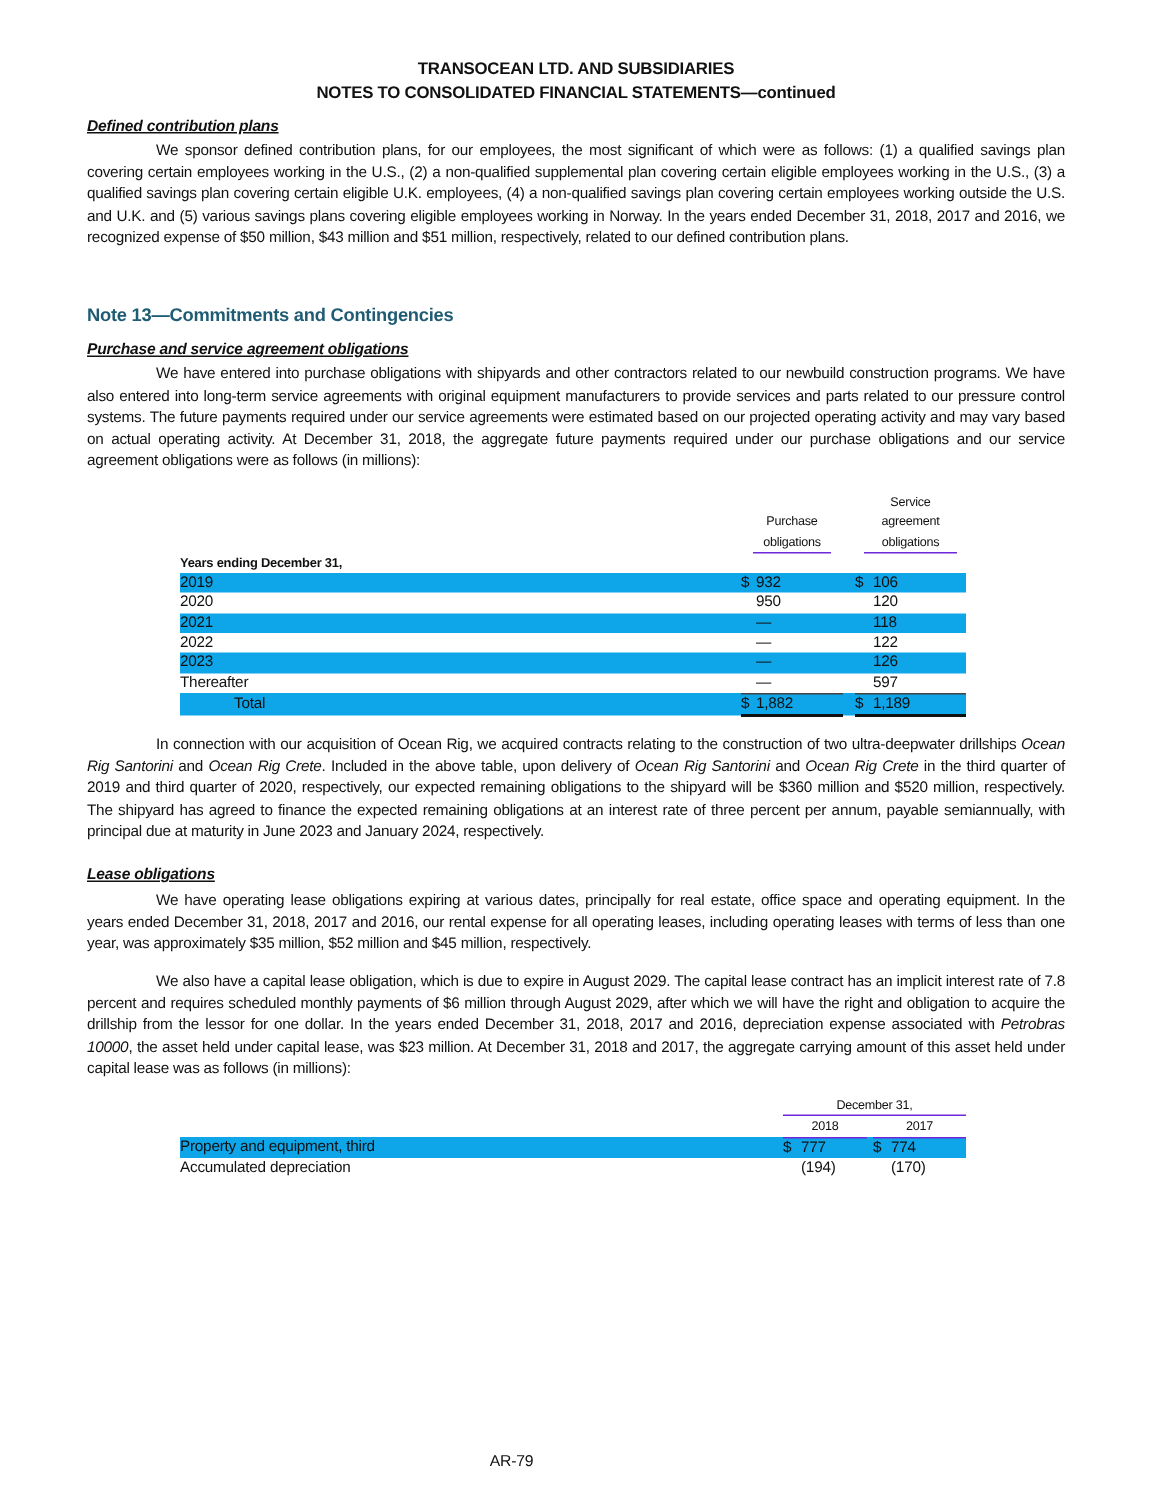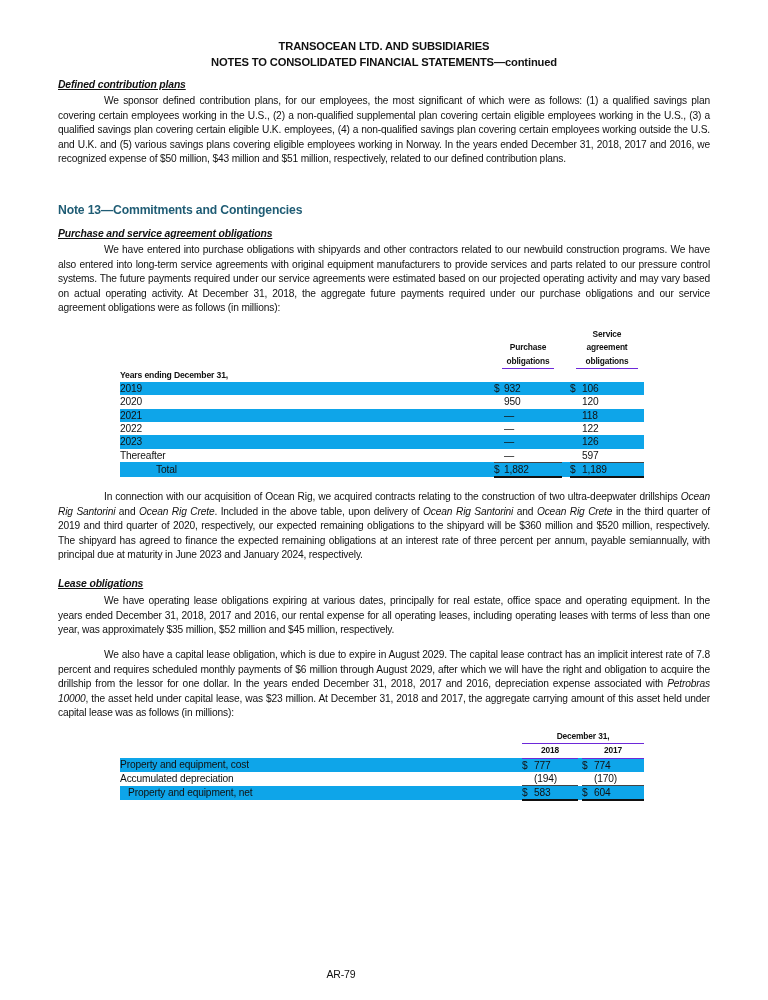--- a/index.html
+++ b/index.html
@@ -14,21 +14,21 @@
     .hdr { text-align: center; font-weight: bold; font-size: 11.2px; line-height: 16px; }
     .hdr1 { position: absolute; left: 0; width: 652px; top: 38px; }
     .hdr2 { position: absolute; left: 0; width: 652px; top: 54px; }
     .sub { font-weight: bold; font-style: italic; font-size: 10.4px; position: absolute; left: 0; text-decoration: underline; }
     .para { position: absolute; left: 0; width: 652px; text-align: justify; text-align-last: left; line-height: 14.6px; }
     .para .ind { display: inline-block; width: 46px; }
     .note-title { position: absolute; left: 0; font-weight: bold; color: #1f5c74; font-size: 12.2px; }
     table.fin { position: absolute; border-collapse: collapse; font-size: 10.2px; }
     table.fin td { padding: 0; height: 13.3px; line-height: 13.3px; white-space: nowrap; }
     .shade td { background: #0ea5e9; }
-    .colhdr { font-weight: bold; font-size: 8.4px; text-align: center; line-height: 11px; }
+    .colhdr { font-weight: normal; font-size: 8.4px; text-align: center; line-height: 11px; }
     .cur { text-align: left; }
     .num { text-align: left; }
     .u1 { border-bottom: 1px solid #6d28d9; }
     .topline { border-top: 1px solid #444; }
     .dbl { border-bottom: 2.5px solid #111; }
     .footer { position: absolute; top: 968px; left: 0; width: 682px; text-align: center; font-size: 10.5px; }
     i { font-style: italic; }
   </style>
 </head>
 <body>
@@ -155,40 +155,32 @@
       <td></td>
       <td colspan="5" class="colhdr u1" style="height:12px;">December 31,</td>
     </tr>
     <tr>
       <td></td>
       <td colspan="2" class="colhdr u1" style="height:12px;">2018</td>
       <td></td>
       <td colspan="2" class="colhdr u1" style="height:12px;">2017</td>
     </tr>
     <tr class="shade">
-      <td>Property and equipment, cost</td>
+      <td>Property and equipment, third</td>
       <td class="cur">$</td>
       <td class="num">777</td>
       <td></td>
       <td class="cur">$</td>
       <td class="num">774</td>
     </tr>
     <tr>
       <td>Accumulated depreciation</td>
       <td class="cur"></td>
       <td class="num">(194)</td>
       <td></td>
       <td class="cur"></td>
       <td class="num">(170)</td>
     </tr>
-    <tr class="shade">
-      <td style="padding-left:8px;">Property and equipment, net</td>
-      <td class="cur topline dbl">$</td>
-      <td class="num topline dbl">583</td>
-      <td></td>
-      <td class="cur topline dbl">$</td>
-      <td class="num topline dbl">604</td>
-    </tr>
   </tbody>
     </table>
 </div>
 
 <div class="footer">AR-79</div>
 
 </body></html>

